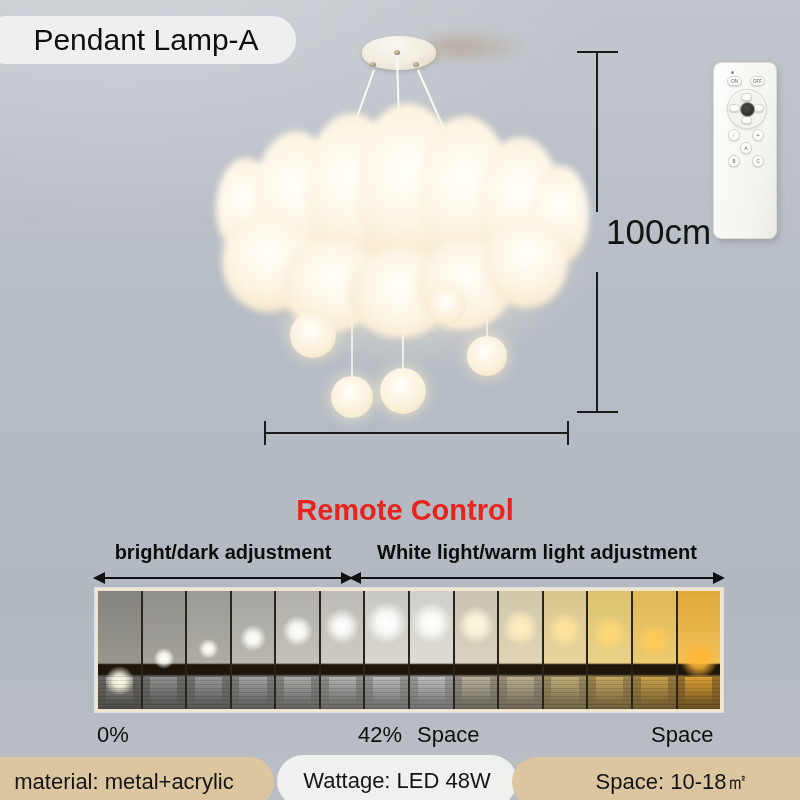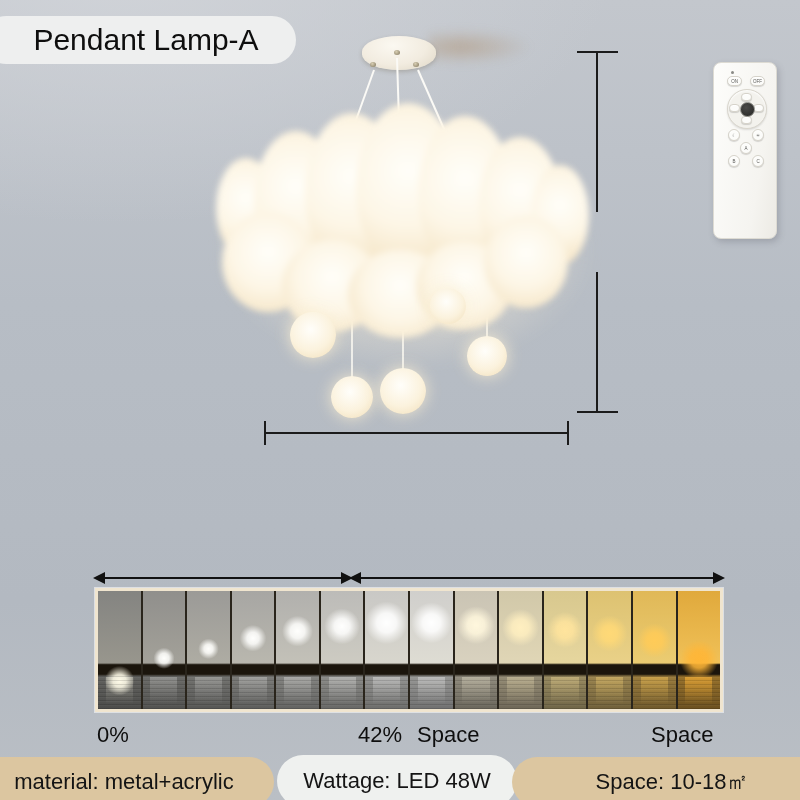--- a/index.html
+++ b/index.html
@@ -129,20 +129,21 @@
       <div class="ball" style="left: 380px; top: 368px; width: 46px; height: 46px;"></div>
       <div class="ball" style="left: 430px; top: 288px; width: 36px; height: 36px;"></div>
       <div class="ball" style="left: 467px; top: 336px; width: 40px; height: 40px;"></div>
     </div>
 
 
   <div class="product-label">Pendant Lamp-A</div>
 
   <div class="dline" style="left:577px;top:51px;width:41px;height:2px;"></div>
   <div class="dline" style="left:596px;top:52px;width:2px;height:160px;"></div>
+  <div class="dim-height-label">100cm</div>
   <div class="dline" style="left:596px;top:272px;width:2px;height:140px;"></div>
   <div class="dline" style="left:577px;top:411px;width:41px;height:2px;"></div>
 
   <div class="dline" style="left:264px;top:421px;width:2px;height:24px;"></div>
   <div class="dline" style="left:265px;top:432px;width:304px;height:2px;"></div>
   <div class="dline" style="left:567px;top:421px;width:2px;height:24px;"></div>
 
   <div class="remote">
     <div class="dot"></div>
     <div class="rbtn" style="left:13px;top:13px;width:15px;height:10px;border-radius:5px;">ON</div>
@@ -154,21 +155,24 @@
       <div class="rbtn" style="left:25px;top:14px;width:11px;height:8px;border-radius:4px;"></div>
       <div class="dpad-center"></div>
     </div>
     <div class="rbtn" style="left:14px;top:66px;width:12px;height:12px;">☾</div>
     <div class="rbtn" style="left:38px;top:66px;width:12px;height:12px;">☀</div>
     <div class="rbtn" style="left:26px;top:79px;width:12px;height:12px;">A</div>
     <div class="rbtn" style="left:14px;top:92px;width:12px;height:12px;">B</div>
     <div class="rbtn" style="left:38px;top:92px;width:12px;height:12px;">C</div>
   </div>
 
-
+  <div class="remote-title">Remote Control</div>
+
+  <div class="adj-label" style="left:100px;width:246px;">bright/dark adjustment</div>
+  <div class="adj-label" style="left:356px;width:362px;">White light/warm light adjustment</div>
   <div class="arrow" style="left:104px;width:238px;"></div>
   <div class="arrow" style="left:360px;width:354px;"></div>
 
   <div class="strip">
       <div class="panel" style="background: radial-gradient(circle at 50% 76%, rgb(255, 251, 232) 0%, rgba(255, 251, 232, 0.85) 7%, rgba(255, 251, 232, 0) 16%), linear-gradient(rgb(132, 132, 129) 0%, rgb(152, 150, 141) 61%, rgb(27, 21, 12) 62.5%, rgb(27, 21, 12) 70.5%, rgb(97, 97, 94) 72.5%, rgb(76, 76, 74) 100%);">
         <div class="refl" style="background: linear-gradient(rgba(255, 251, 232, 0.3) 0%, rgba(255, 251, 232, 0) 85%);"></div>
         <div class="ripple"></div>
       </div>
       <div class="panel" style="background: radial-gradient(circle at 50% 57%, rgb(255, 255, 252) 0%, rgba(255, 255, 252, 0.85) 7%, rgba(255, 255, 252, 0) 15%), linear-gradient(rgb(144, 143, 140) 0%, rgb(163, 161, 153) 61%, rgb(27, 21, 12) 62.5%, rgb(27, 21, 12) 70.5%, rgb(106, 106, 103) 72.5%, rgb(82, 82, 80) 100%);">
         <div class="refl" style="background: linear-gradient(rgba(255, 255, 252, 0.25) 0%, rgba(255, 255, 252, 0) 85%);"></div>

